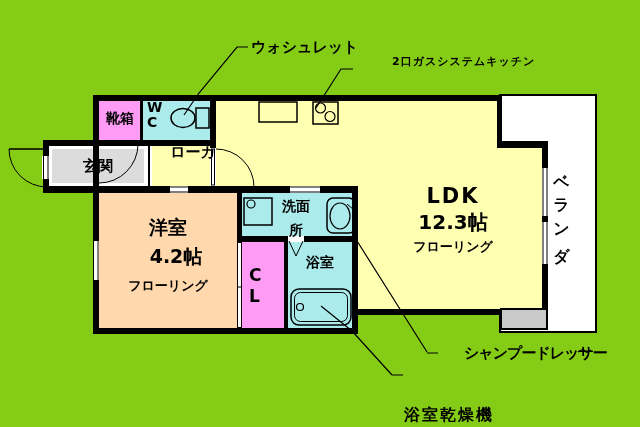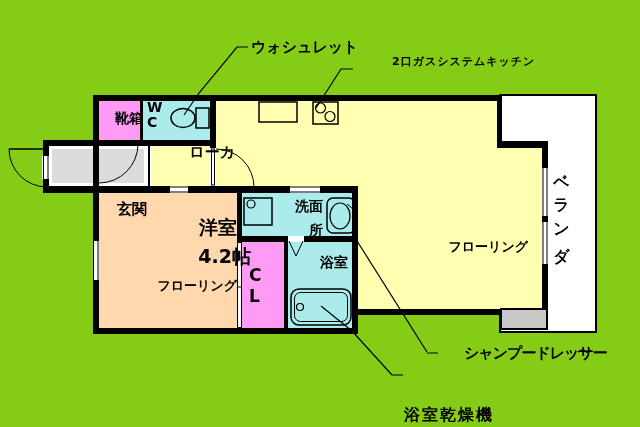--- a/index.html
+++ b/index.html
@@ -1,21 +1,21 @@
 <!DOCTYPE html>
 <html><head>
 <meta charset="utf-8">
 <style>
   html,body{margin:0;padding:0;background:#fff;}
   #plan{position:relative;width:640px;height:427px;background:#84cc16;overflow:hidden;
         font-family:"DejaVu Sans",sans-serif;}
   #plan svg{position:absolute;left:0;top:0;}
   .lbl{position:absolute;color:#000;font-weight:bold;white-space:pre-line;
        font-family:"DejaVu Sans",sans-serif;line-height:1.15;}
-  .ctr{text-align:right;}
+  .ctr{text-align:center;}
   .vert{writing-mode:vertical-rl;letter-spacing:6px;}
 </style>
 </head>
 <body>
 
 <div id="plan">
 <svg width="640" height="427" viewBox="0 0 640 427" shape-rendering="crispEdges">
 
   <rect x="500" y="95" width="96" height="237" fill="#FFFFFF" stroke="#000" stroke-width="2" shape-rendering="auto"></rect>
 
@@ -133,32 +133,34 @@
     <path d="M 352 233 L 427 352 M 427 353 L 438 353 M 578 352 Q 583 348 585 351 T 591 350"></path>
     <path d="M 321 306 L 352 331 L 392 375 M 392 375 L 403 375"></path>
   </g>
 </svg>
 
   <div class="lbl" style="left:251px;top:39px;font-size:15px;">ウォシュレット</div>
   <div class="lbl" style="left:352px;top:56px;font-size:11px;letter-spacing:1px;margin-left:40px;">2口ガスシステムキッチン</div>
   <div class="lbl" style="left:464px;top:345px;font-size:15px;letter-spacing:-1px;">シャンプードレッサー</div>
   <div class="lbl" style="left:404px;top:366px;font-size:16px;letter-spacing:2px;margin-top:40px;">浴室乾燥機</div>
 
-  <div class="lbl ctr" style="left:49px;top:158px;width:98px;font-size:15px;margin-top:43px;">玄関</div>
+  <div class="lbl ctr" style="left:49px;top:158px;width:98px;font-size:15px;">玄関</div>
   <div class="lbl ctr" style="left:97px;top:110px;width:46px;font-size:14px;">靴箱</div>
   <div class="lbl" style="left:147px;top:100px;font-size:14px;line-height:15px;">W
 C</div>
   <div class="lbl ctr" style="left:151px;top:144px;width:84px;font-size:15px;">ローカ</div>
 
   <div class="lbl ctr" style="left:99px;top:217px;width:138px;font-size:19px;">洋室</div>
   <div class="lbl ctr" style="left:101px;top:246px;width:150px;font-size:19px;">4.2帖</div>
   <div class="lbl ctr" style="left:99px;top:279px;width:138px;font-size:13px;">フローリング</div>
 
   <div class="lbl" style="left:249px;top:265px;font-size:17px;line-height:21px;">C
 L</div>
   <div class="lbl ctr" style="left:269px;top:194px;width:54px;font-size:14px;line-height:24px;">洗面
 所</div>
   <div class="lbl ctr" style="left:292px;top:254px;width:56px;font-size:14px;">浴室</div>
 
+  <div class="lbl ctr" style="left:378px;top:184px;width:150px;font-size:21px;letter-spacing:2px;">LDK</div>
+  <div class="lbl ctr" style="left:378px;top:211px;width:150px;font-size:20px;">12.3帖</div>
   <div class="lbl ctr" style="left:378px;top:240px;width:150px;font-size:13px;">フローリング</div>
 
   <div class="lbl vert" style="left:552px;top:163px;font-size:16px;">ベランダ</div>
 </div>
 
 </body></html>

